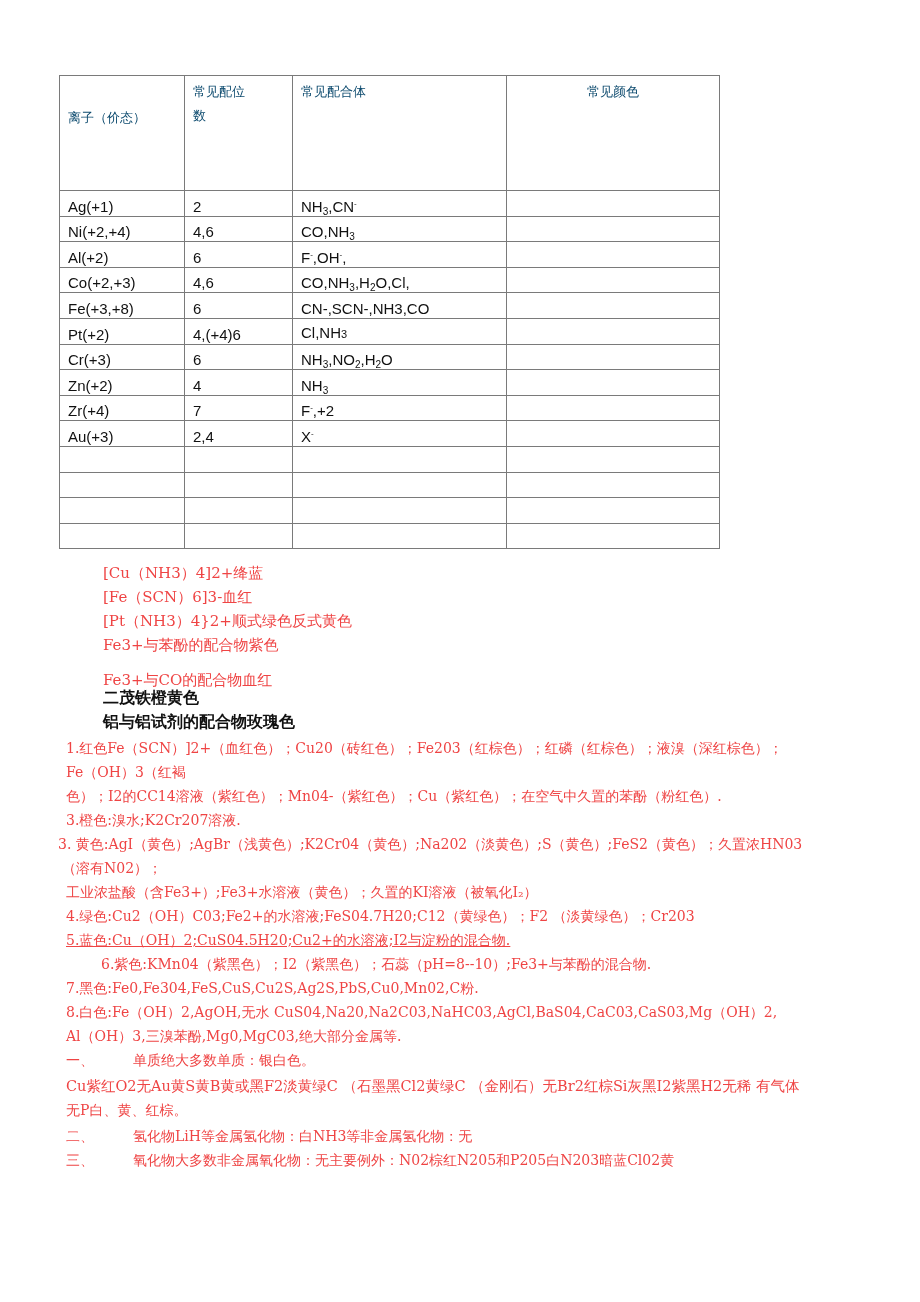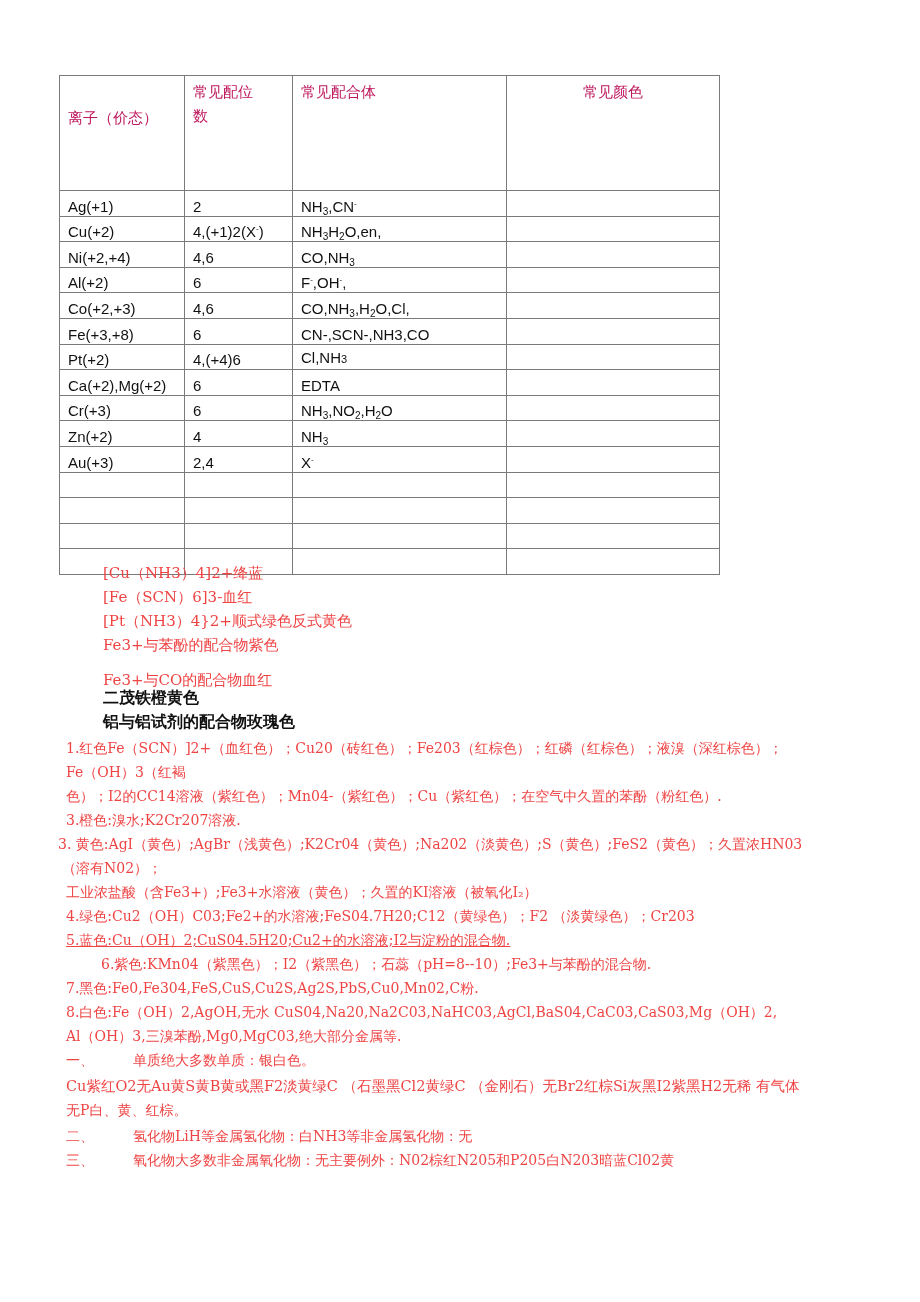--- a/index.html
+++ b/index.html
@@ -14,21 +14,21 @@
     #tbl td, #tbl th {
       border: 1px solid #7a7a7a;
       padding: 0 0 0 8px;
       vertical-align: bottom;
       text-align: left;
       font-weight: normal;
       white-space: nowrap;
       overflow: hidden;
       line-height: 17px;
     }
-    #tbl tr.hdr th { height: 84px; vertical-align: top; padding-top: 4px; font-family: "DejaVu Sans", sans-serif; font-size: 15px; color: #be185d; line-height: 24px; }
+    #tbl tr.hdr th { height: 84px; vertical-align: top; padding-top: 4px; font-family: "DejaVu Sans", sans-serif; font-size: 13px; color: #0c4a6e; line-height: 24px; }
     #tbl tr.hdr th.first { vertical-align: top; padding-top: 30px; }
     #tbl tr.hdr th.center { text-align: center; padding-left: 0; }
     #tbl tr.row td { height: 23.6px; padding-bottom: 1px; }
     sub { font-size: 10px; vertical-align: -3px; line-height: 0; }
     sup { font-size: 8px; vertical-align: 6px; line-height: 0; }
 
     .line { position: absolute; white-space: nowrap; font-size: 15px; line-height: 20px; }
     .bold-cn { font-family: "DejaVu Sans", sans-serif; font-weight: bold; font-size: 16px; }
     .mono-ish { font-family: "DejaVu Serif", serif; font-size: 14px; color: #ef4444; }
   </style>
@@ -51,26 +51,20 @@
   </tr>
   </tbody>
     <tbody id="tbody">
       <tr class="row">
         <td>Ag(+1)</td>
         <td>2</td>
         <td>NH<sub>3</sub>,CN<sup>-</sup></td>
         <td></td>
       </tr>
       <tr class="row">
-        <td>Cu(+2)</td>
-        <td>4,(+1)2(X<sup>-</sup>)</td>
-        <td>NH<sub>3</sub>H<sub>2</sub>O,en,</td>
-        <td></td>
-      </tr>
-      <tr class="row">
         <td>Ni(+2,+4)</td>
         <td>4,6</td>
         <td>CO,NH<sub>3</sub></td>
         <td></td>
       </tr>
       <tr class="row">
         <td>Al(+2)</td>
         <td>6</td>
         <td>F<sup>-</sup>,OH<sup>-</sup>,</td>
         <td></td>
@@ -87,35 +81,35 @@
         <td>CN-,SCN-,NH3,CO</td>
         <td></td>
       </tr>
       <tr class="row">
         <td>Pt(+2)</td>
         <td>4,(+4)6</td>
         <td>Cl,NH<span style="font-size:11px">3</span></td>
         <td></td>
       </tr>
       <tr class="row">
-        <td>Ca(+2),Mg(+2)</td>
-        <td>6</td>
-        <td>EDTA</td>
-        <td></td>
-      </tr>
-      <tr class="row">
         <td>Cr(+3)</td>
         <td>6</td>
         <td>NH<sub>3</sub>,NO<sub>2</sub>,H<sub>2</sub>O</td>
         <td></td>
       </tr>
       <tr class="row">
         <td>Zn(+2)</td>
         <td>4</td>
         <td>NH<sub>3</sub></td>
+        <td></td>
+      </tr>
+      <tr class="row">
+        <td>Zr(+4)</td>
+        <td>7</td>
+        <td>F<sup>-</sup>,+2</td>
         <td></td>
       </tr>
       <tr class="row">
         <td>Au(+3)</td>
         <td>2,4</td>
         <td>X<sup>-</sup></td>
         <td></td>
       </tr>
       <tr class="row">
         <td></td>

